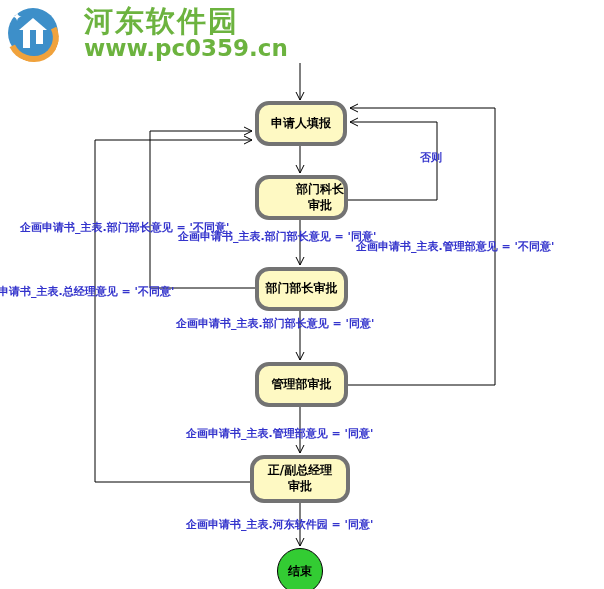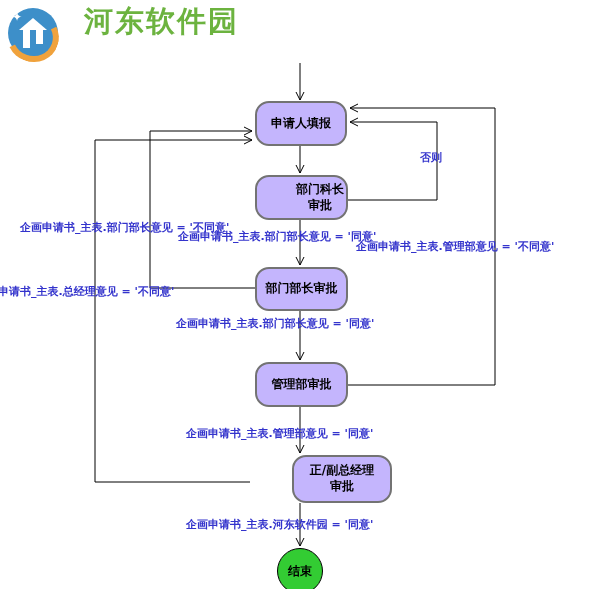--- a/index.html
+++ b/index.html
@@ -2,21 +2,21 @@
 <html><head>
 <meta charset="utf-8">
 <style>
   html,body{margin:0;padding:0;background:#fff;}
   .scene{
     position:relative;width:604px;height:589px;background:#ffffff;overflow:hidden;
     font-family:"DejaVu Sans","Liberation Sans",sans-serif;
   }
   svg.connectors{position:absolute;left:0;top:0;width:604px;height:589px;}
   .activity{
-    position:absolute;background:#c4b5fd;border:2px solid #737373;border-radius:14px;
+    position:absolute;background:#fef9c3;border:4px solid #737373;border-radius:14px;
     display:flex;flex-direction:column;align-items:center;justify-content:center;
     font-weight:bold;font-size:12px;color:#000;text-align:center;line-height:1.3;
     box-sizing:border-box;
   }
   .terminal{
     position:absolute;background:#33cc33;border:1px solid #000;border-radius:50%;
     display:flex;align-items:center;justify-content:center;
     font-weight:bold;font-size:12px;color:#000;box-sizing:border-box;
   }
   .edge-label{
@@ -86,33 +86,34 @@
     <div class="logo-icon">
       <div class="ball"></div>
       <div class="swoosh"></div>
       <div class="star">✦</div>
       <div class="house-roof"></div>
       <div class="house-l"></div>
       <div class="house-r"></div>
     </div>
     <div class="logo-text">
       <div class="logo-title">河东软件园</div>
+      <div class="logo-url">www.pc0359.cn</div>
     </div>
   </div>
 
 
   <div class="activity" style="left:255px;top:101px;width:92px;height:45px;">申请人填报</div>
 
   <div class="activity" style="left:255px;top:175px;width:93px;height:45px;padding-left:37px;">部门科长审批</div>
 
   <div class="activity" style="left:255px;top:362px;width:93px;height:45px;">管理部审批</div>
 
   <div class="activity" style="left:255px;top:267px;width:93px;height:44px;">部门部长审批</div>
 
-  <div class="activity" style="left:250px;top:455px;width:100px;height:48px;margin-left:42px;">
+  <div class="activity" style="left:250px;top:455px;width:100px;height:48px;">
     <span>正/副总经理</span>
     <span>审批</span>
   </div>
 
   <div class="terminal" style="left:277px;top:548px;width:46px;height:46px;">结束</div>
 
   <div class="edge-label" style="left:420px;top:151px;">否则</div>
 
   <div class="edge-label" style="left:20px;top:201px;margin-top:20px;">企画申请书_主表.部门部长意见 = '不同意'</div>
 

